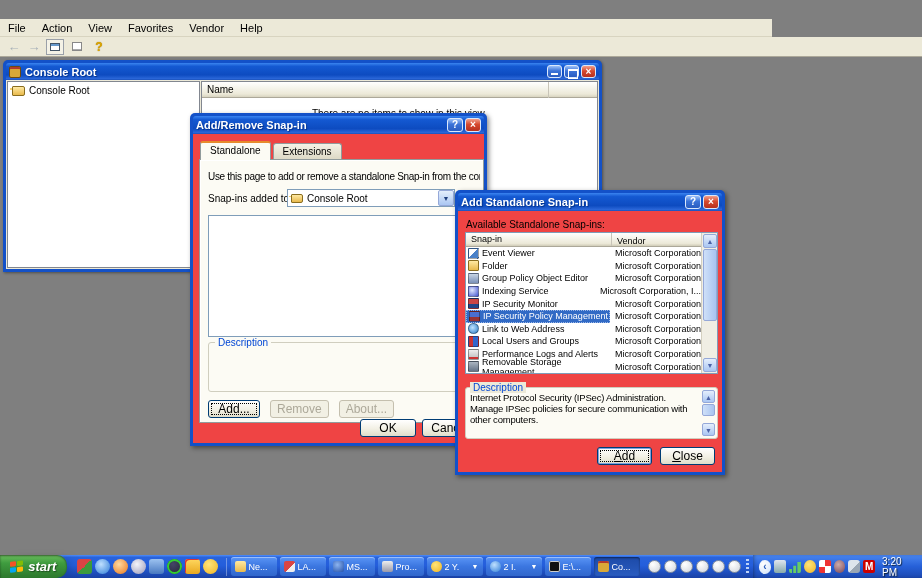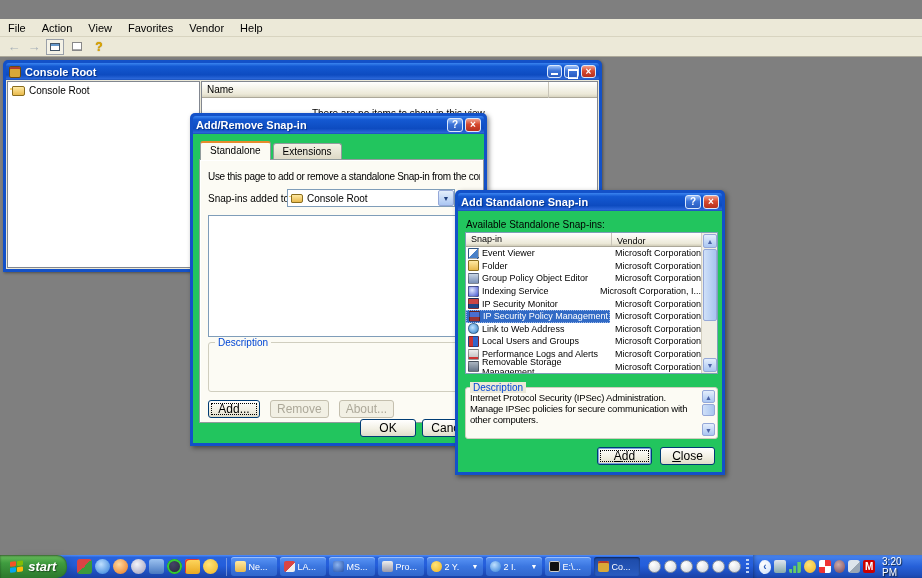--- a/index.html
+++ b/index.html
@@ -30,21 +30,21 @@
 
   .field-border { border:1px solid #7f9db9; background:#fff; }
   .grouplabel { color:#0046d5; font-size:10px; }
 
   
   .main-titlebar { position:absolute; left:0; top:0; width:922px; height:19px;
     background:linear-gradient(180deg,#3a84f0 0%,#1459d2 20%,#0d4bc0 70%,#2a66d8 92%,#1a50b8 100%);
     display:flex; align-items:center; color:#fff; font-weight:bold; padding:0 4px; text-shadow:1px 1px 1px #00318c;margin-top:48px; }
   .app-icon { width:13px; height:13px; margin-right:4px; background:#b03a2e; border-radius:2px;
     box-shadow:0 -2px 0 0 #f2c230 inset; border:1px solid #5e1d15; }
-  .menubar { position:absolute; left:0; top:19px; width:922px; height:18px; background:#ece9d8;
+  .menubar { position:absolute; left:0; top:19px; width:772px; height:18px; background:#ece9d8;
     display:flex; align-items:center; border-bottom:1px solid #d8d4c0; }
   .menu-item { padding:2px 8px; font-size:11px; }
   .toolbar { position:absolute; left:0; top:37px; width:922px; height:20px; background:#ece9d8;
     display:flex; align-items:center; gap:4px; padding:0 6px; border-bottom:1px solid #aca899; }
   .tb-arrow { color:#a8b0b8; font-size:13px; font-weight:bold; width:16px; text-align:center; }
   .tb-btn { width:18px; height:16px; border:1px solid #9aa0a8; background:#f4f2e6; display:flex; align-items:center; justify-content:center; }
   .tb-win { width:10px; height:8px; border:1px solid #456; background:#fff; box-shadow:0 2px 0 0 #69c inset; }
   .tb-export { width:10px; height:9px; background:#fff; border:1px solid #888; box-shadow:0 -4px 0 -3px #aaa inset; }
   .tb-help { color:#e0a800; font-weight:bold; font-size:12px; text-shadow:0 0 1px #7a5c00; }
 
@@ -67,21 +67,21 @@
     display:flex; align-items:center; font-size:10px; }
   .list-header .hcell { padding:0 5px; }
   .hdiv { position:absolute; right:48px; top:0; width:1px; height:16px; background:#c8c4b8; }
   .empty-msg { text-align:center; margin-top:10px; font-size:10px; }
 
   
   .dlg { position:absolute; background:#0831d9; border-radius:5px 5px 0 0; padding:3px;
     background:#1351c8; box-shadow:2px 2px 5px rgba(0,0,0,.45); }
   .dlg .titlebar { position:relative; border-radius:3px 3px 0 0; }
   .dlg .cap-btn { width:16px; height:14px; }
-  .dlg-body { position:relative; background:#22c55e; overflow:hidden; }
+  .dlg-body { position:relative; background:#ef4444; overflow:hidden; }
 
   .addremove { left:190px; top:56px; width:297px; height:333px; z-index:2; }
   .addremove .dlg-body { height:309px; }
   .tabs { position:absolute; left:7px; top:7px; display:flex; }
   .tab { border:1px solid #919b9c; border-bottom:none; border-radius:3px 3px 0 0;
     background:linear-gradient(#f4f2e6,#dcd8c4); padding:2px 9px 3px; font-size:10px; margin-right:2px; position:relative; top:2px; height:17px; }
   .tab.active { background:#fcfbf4; border-top:2px solid #e68b2c; top:0; height:19px; z-index:2; }
   .tabpanel { position:absolute; left:6px; top:25px; width:285px; height:264px;
     border:1px solid #919b9c; background:#fcfbf4; box-shadow:1px 1px 0 #fff inset; }
   .instruction { position:absolute; left:8px; top:11px; width:272px; font-size:10px; letter-spacing:-0.3px; white-space:nowrap; overflow:hidden; }

